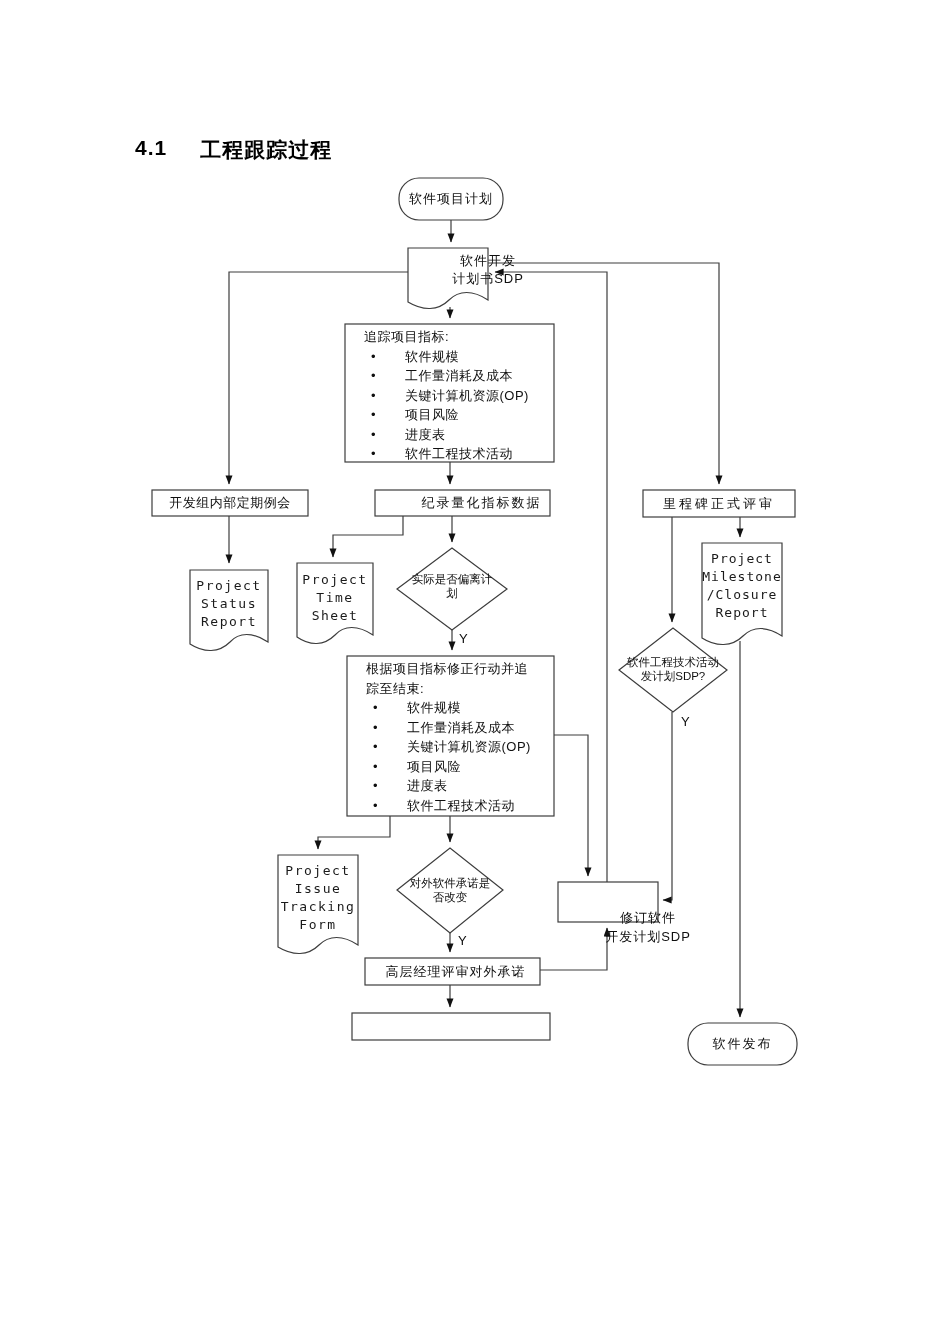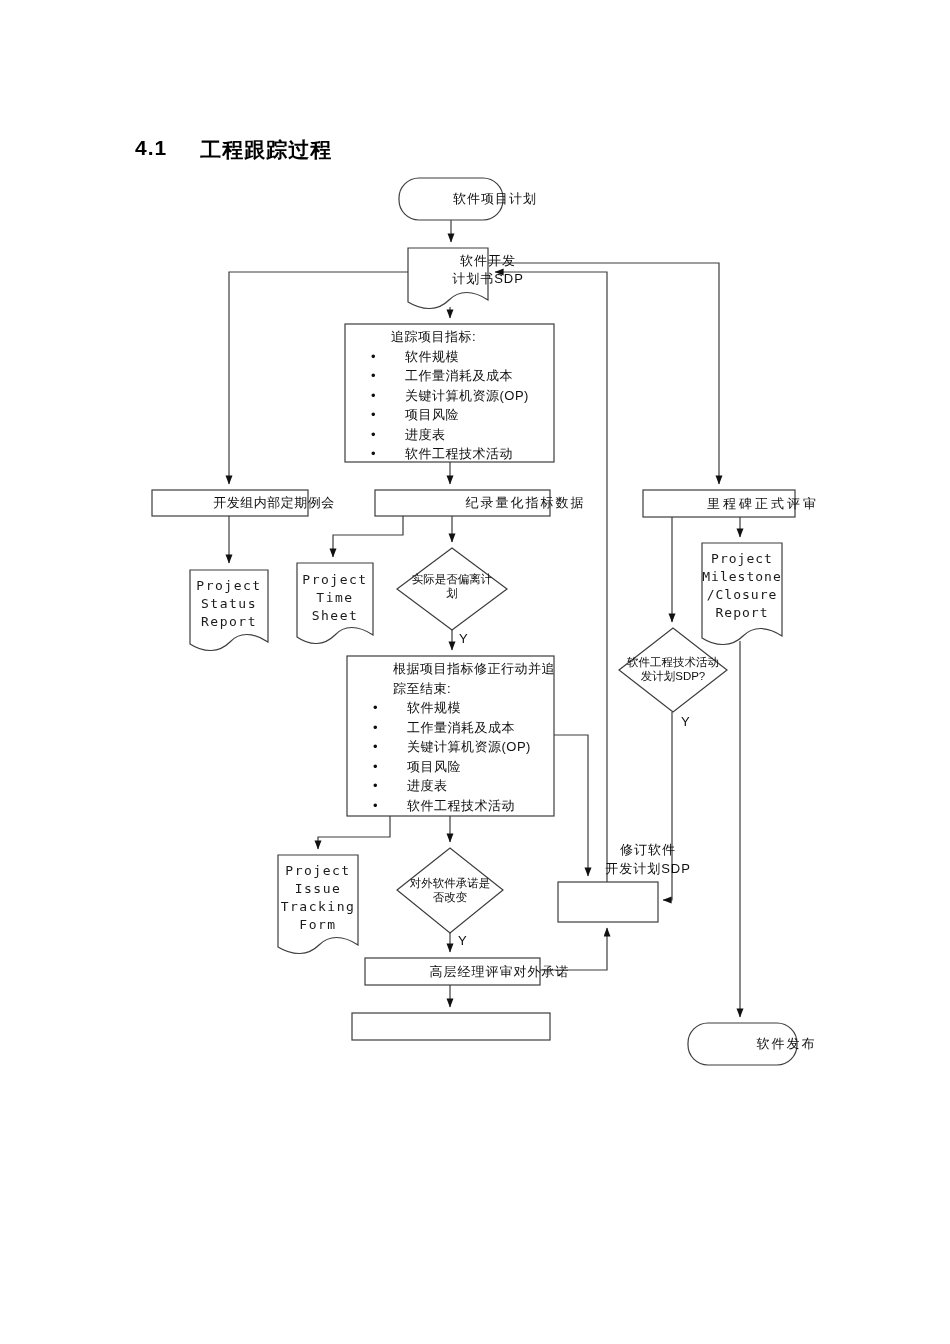--- a/index.html
+++ b/index.html
@@ -9,30 +9,30 @@
   }
   .abs{position:absolute;}
   .title{
     left:135px;top:136px;font-size:21px;font-weight:bold;color:#000;
     display:flex;gap:33px;letter-spacing:1px;white-space:nowrap;
   }
   svg.layer{position:absolute;left:0;top:0;}
   
   .nlabel{
     display:flex;align-items:center;justify-content:center;text-align:center;
-    font-size:13px;line-height:16px;letter-spacing:1px;white-space:nowrap;margin-left:44px;
+    font-size:13px;line-height:16px;letter-spacing:1px;white-space:nowrap;
   }
   .twolines{display:block;text-align:center;font-size:13px;line-height:18px;letter-spacing:1px;padding-left:40px;}
   .doctext{
     text-align:center;font-family:"DejaVu Sans Mono","Liberation Mono",monospace;
     font-size:13px;line-height:18px;letter-spacing:1.5px;color:#1a1a1a;white-space:nowrap;
   }
   .dtext{text-align:center;font-size:11.5px;line-height:14px;letter-spacing:0px;}
   .bigbox{font-size:13px;line-height:19.5px;letter-spacing:0.5px;white-space:nowrap;}
-  .bigbox .hd{padding-left:8px;margin-left:36px;}
+  .bigbox .hd{padding-left:17px;}
   .bi{display:flex;}
   .bd{display:inline-block;width:58px;padding-left:24px;box-sizing:border-box;}
   .ylab{font-size:13px;letter-spacing:0;}
   .revtext{display:block;text-align:center;font-size:13px;line-height:19px;letter-spacing:1px;}
 </style>
 </head>
 <body>
 
 <div class="canvas">
 
@@ -200,21 +200,21 @@
     <div>Tracking</div>
     <div>Form</div>
   </div>
 
   <div class="abs dtext" style="left:395px;top:876px;width:110px;">
     <div>对外软件承诺是</div>
     <div>否改变</div>
   </div>
   <div class="abs ylab" style="left:458px;top:933px;">Y</div>
 
-  <div class="abs revtext" style="left:558px;top:840px;width:100px;padding-left:40px;">
+  <div class="abs revtext" style="left:558px;top:908px;width:100px;padding-left:40px;">
     <div>修订软件</div>
     <div>开发计划SDP</div>
   </div>
 
   <div class="abs nlabel" style="left:368px;top:958px;width:175px;height:27px;letter-spacing:1px;">高层经理评审对外承诺</div>
 
 
   <div class="abs nlabel" style="left:688px;top:1023px;width:109px;height:42px;letter-spacing:2px;">软件发布</div>
 
 </div>

